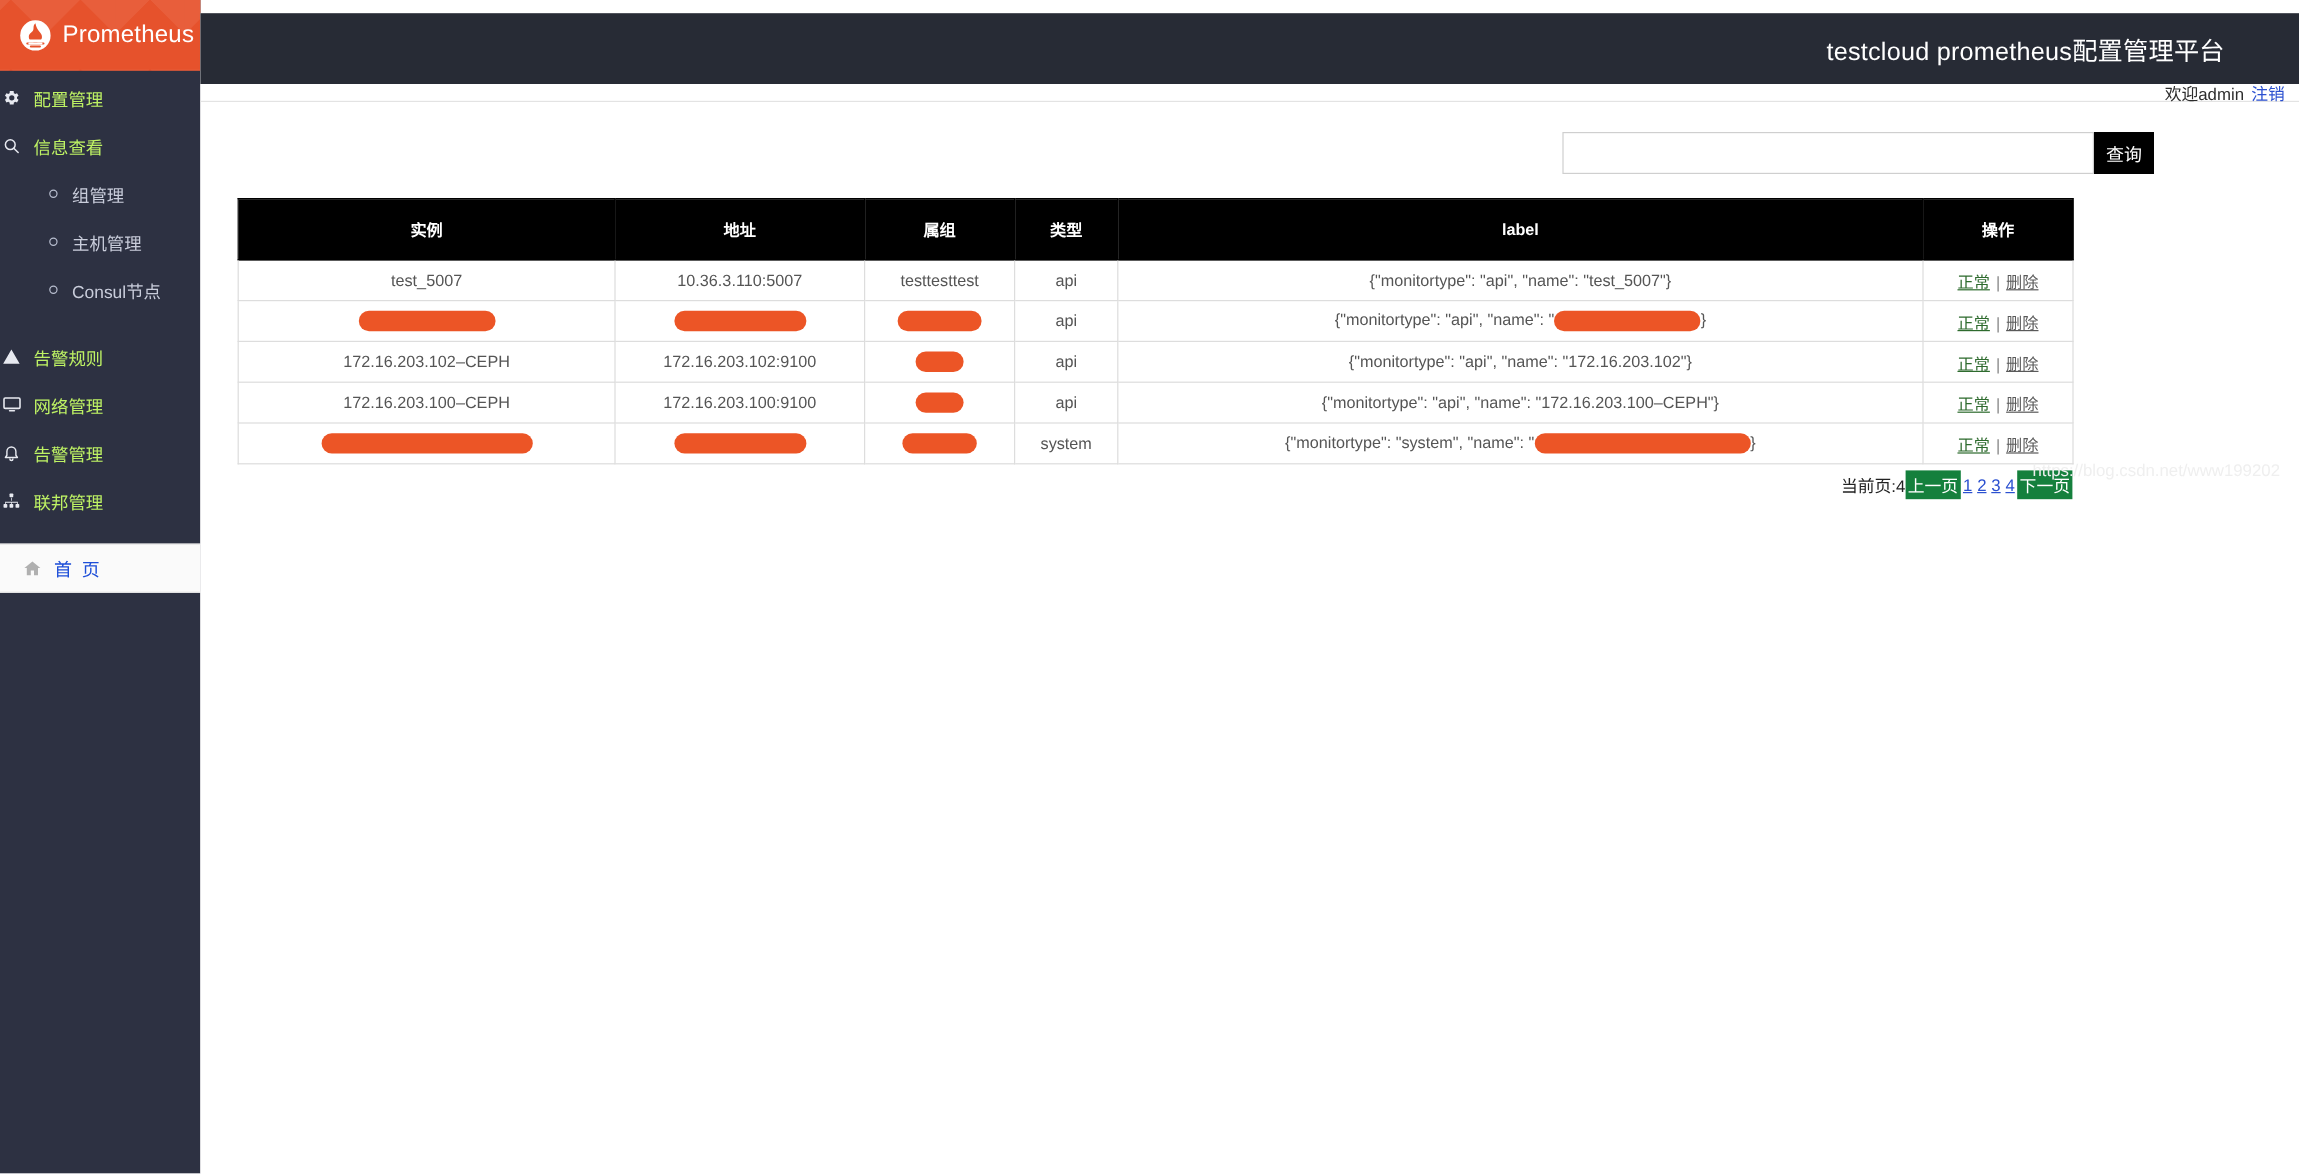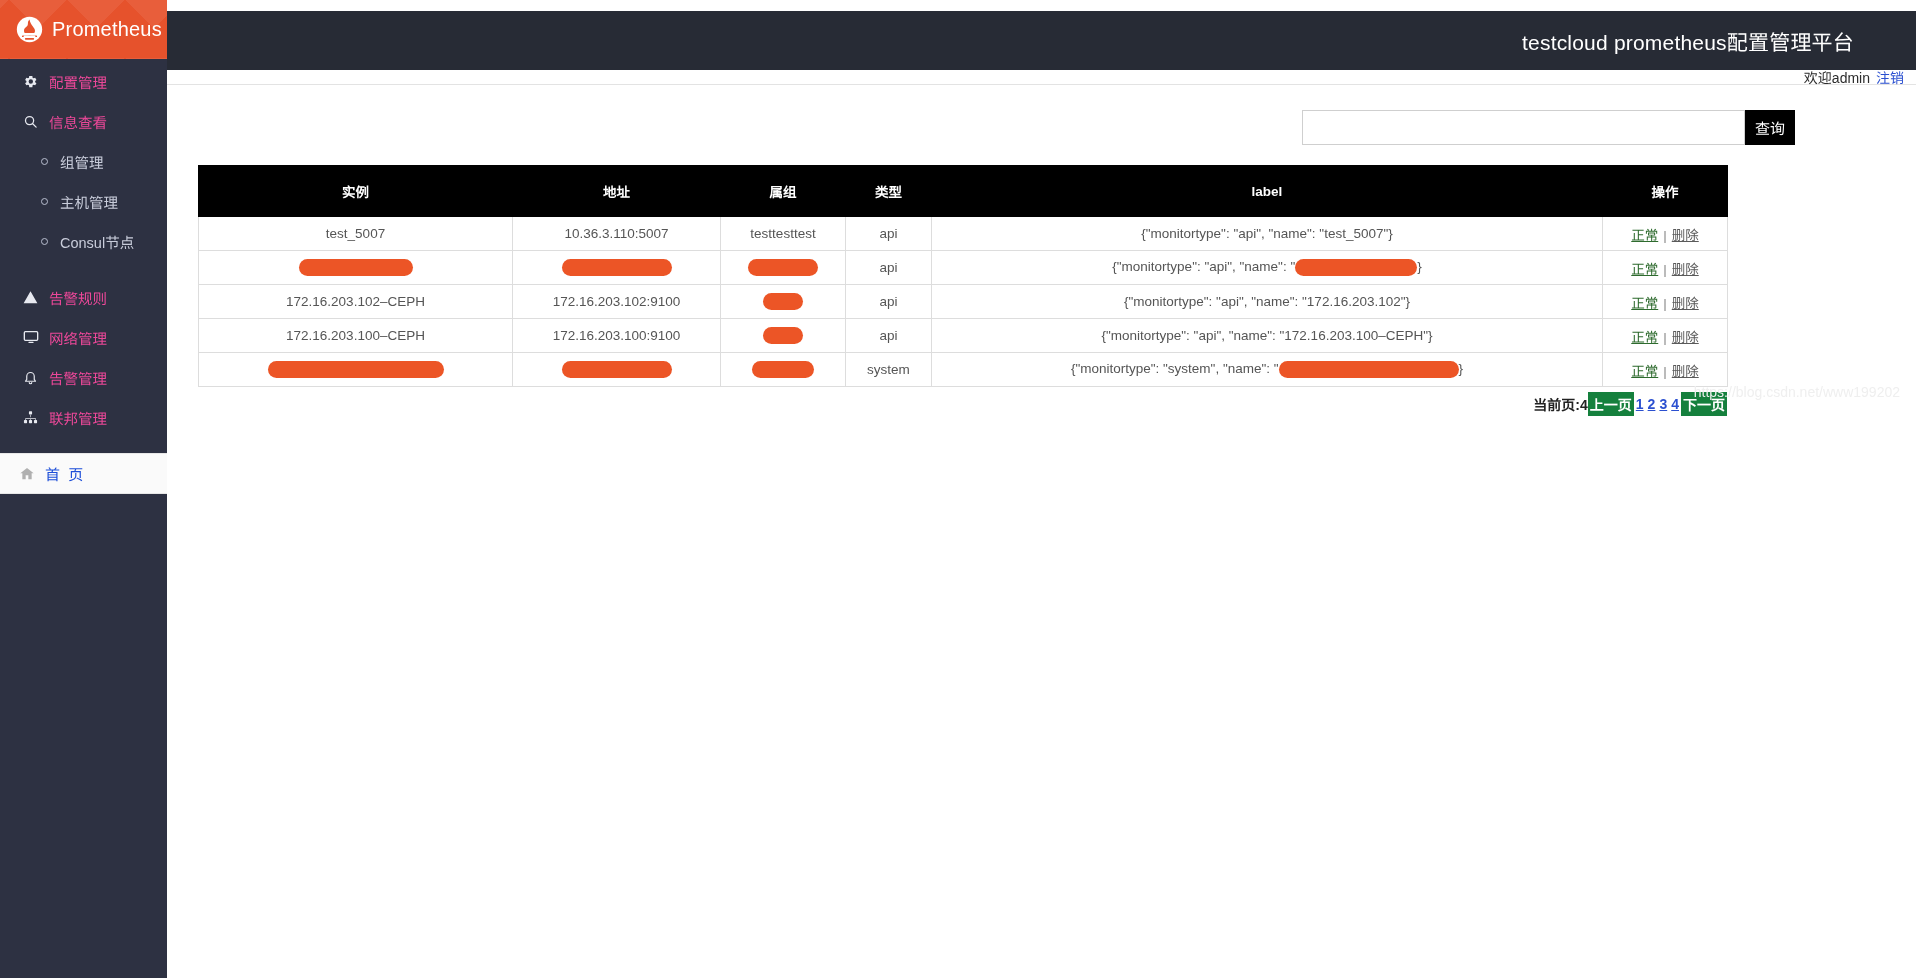--- a/index.html
+++ b/index.html
@@ -42,22 +42,22 @@
   .brand-name {
     color: #fff; font-size: 20px; margin-left: 9px;
     position: relative; z-index: 2;
     letter-spacing: .2px;
   }
 
   .nav { padding-top: 2px; }
   .nav-item {
     display: flex; align-items: center;
     height: 40px;
-    padding-left: 21px;
-    color: #ec4899;
+    padding-left: 0;
+    color: #bef264;
     font-size: 14.5px;
     cursor: pointer;
     white-space: nowrap;
   }
   .nav-item .nav-ico {
     width: 19px; flex: 0 0 19px;
     display: inline-flex; align-items: center; justify-content: center;
     color: #e7e9f0;
     margin-right: 9px;
   }
@@ -197,21 +197,20 @@
     height: 14px;
   }
   .redact.thick { height: 17px; border-radius: 11px; }
 
   .pager {
     width: 1529px;
     margin: 5px 0 0 31px;
     display: flex; justify-content: flex-end; align-items: center;
     font-size: 14px; color: #222;
     white-space: nowrap;
-    font-weight: bold;
   }
   .pager .cur { color: #222; }
   .pager .pbtn {
     background: #15803d; color: #fff;
     padding: 2px 2px;
     cursor: pointer;
   }
   .pager .pnum {
     color: #2b50d0; text-decoration: underline;
     cursor: pointer; padding: 0 2px;

